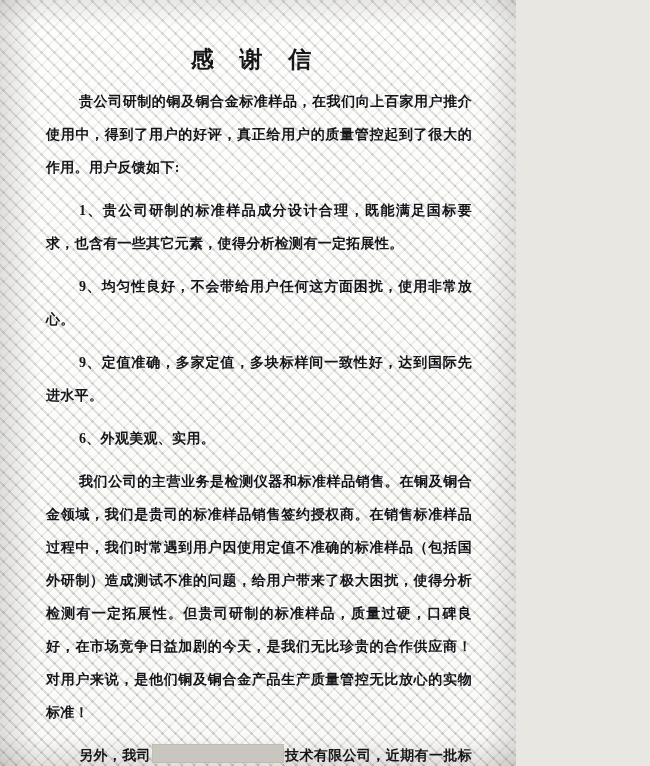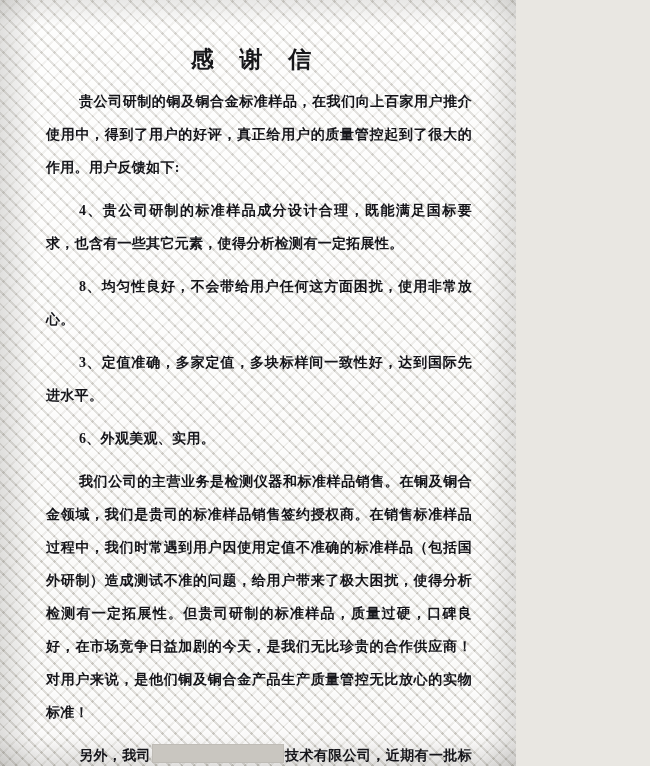--- a/index.html
+++ b/index.html
@@ -109,22 +109,22 @@
 </head>
 <body>
 
 <div id="page">
   <div id="content">
 
     <h1 class="doc-title">感 谢 信</h1>
 
 
     <p class="body-par">贵公司研制的铜及铜合金标准样品，在我们向上百家用户推介使用中，得到了用户的好评，真正给用户的质量管控起到了很大的作用。用户反馈如下:</p>
-    <p class="body-par list-par">4、贵公司研制的标准样品成分设计合理，既能满足国标要求，也含有一些其它元素，使得分析检测有一定拓展性。</p>
-    <p class="body-par list-par">8、均匀性良好，不会带给用户任何这方面困扰，使用非常放心。</p>
-    <p class="body-par list-par">3、定值准确，多家定值，多块标样间一致性好，达到国际先进水平。</p>
+    <p class="body-par list-par">1、贵公司研制的标准样品成分设计合理，既能满足国标要求，也含有一些其它元素，使得分析检测有一定拓展性。</p>
+    <p class="body-par list-par">9、均匀性良好，不会带给用户任何这方面困扰，使用非常放心。</p>
+    <p class="body-par list-par">9、定值准确，多家定值，多块标样间一致性好，达到国际先进水平。</p>
     <p class="body-par list-par">6、外观美观、实用。</p>
     <p class="body-par">我们公司的主营业务是检测仪器和标准样品销售。在铜及铜合金领域，我们是贵司的标准样品销售签约授权商。在销售标准样品过程中，我们时常遇到用户因使用定值不准确的标准样品（包括国外研制）造成测试不准的问题，给用户带来了极大困扰，使得分析检测有一定拓展性。但贵司研制的标准样品，质量过硬，口碑良好，在市场竞争日益加剧的今天，是我们无比珍贵的合作供应商！对用户来说，是他们铜及铜合金产品生产质量管控无比放心的实物标准！</p>
 
     <p class="body-par"><span>另外，我司</span><span class="redaction"></span><span>技术有限公司，近期有一批标准物质定值业务，因时间紧、任务重，贵公司从领导到员工能够打破常规，想用户之所想、急用户之所急，保质保量完成了任务。504 个检测数据，从八月接到样品开始，到九月完整报出数据，仅仅用了一个月时间，一次定值合格率达 97%，再一次展现了贵公司的实力。贵司管理到位，员工执行力强，检测能力卓越！</span></p>
 
   </div>
 </div>
 
 </body></html>

